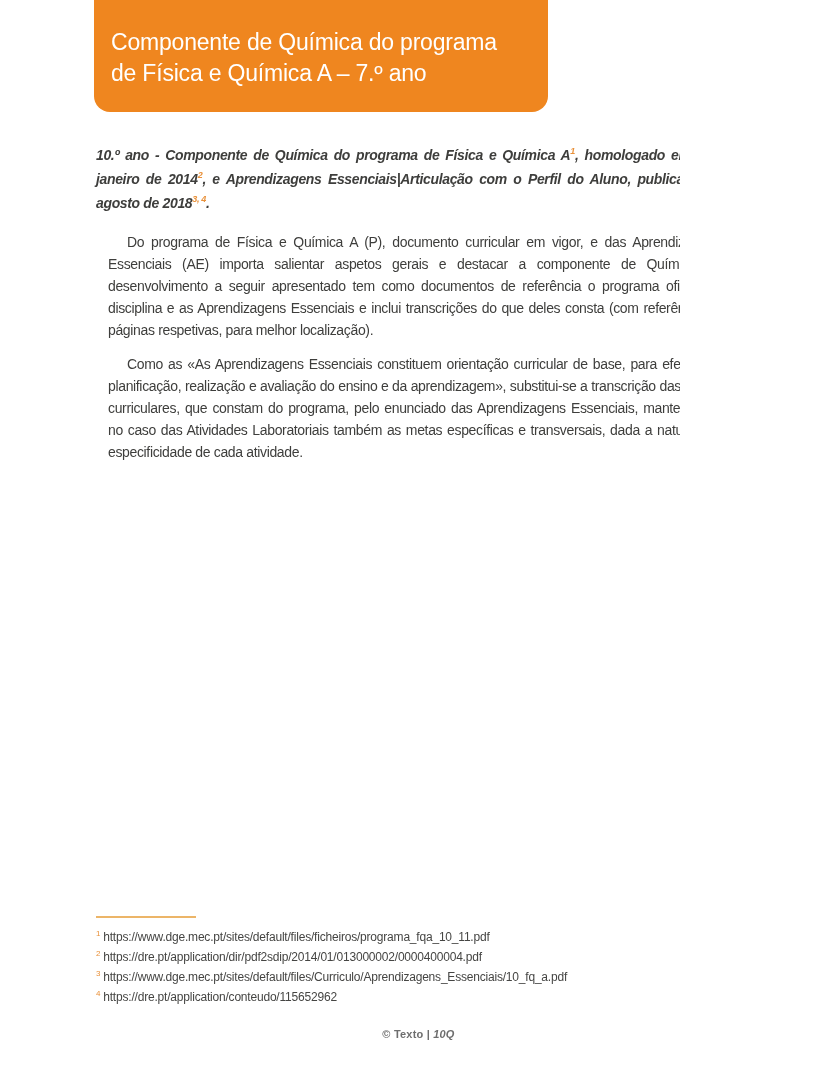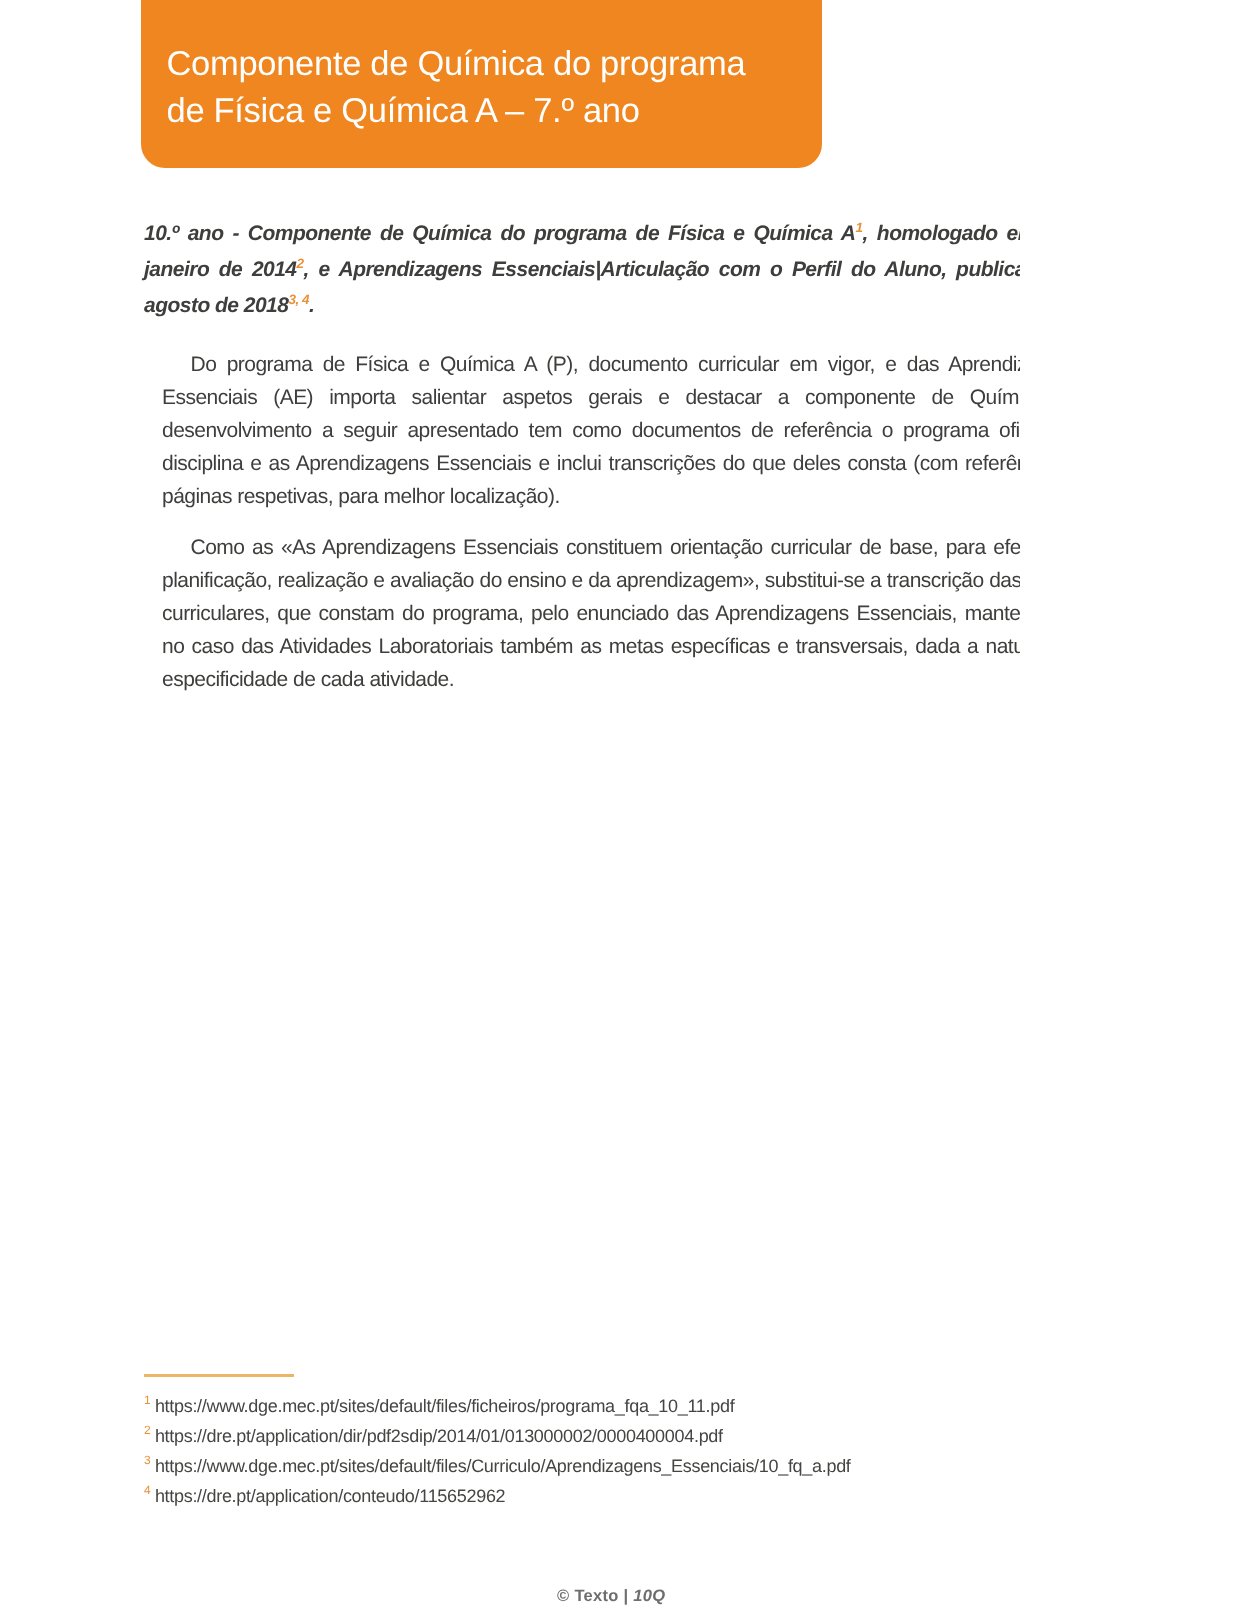--- a/index.html
+++ b/index.html
@@ -89,25 +89,24 @@
   .fn-marker {
     color: #e9913a;
     font-size: 8px;
     vertical-align: super;
     line-height: 0;
     margin-right: 3px;
   }
   
   .footer {
     position: absolute;
-    left: 89px;
+    left: 100px;
     top: 1024px;
     width: 637px;
     height: 20px;
-    margin-top: 30px;
   }
   .imprint {
     position: absolute;
     left: 0;
     right: 0;
     text-align: center;
     font-size: 11px;
     line-height: 20px;
     font-weight: bold;
     color: #6e6e6e;

